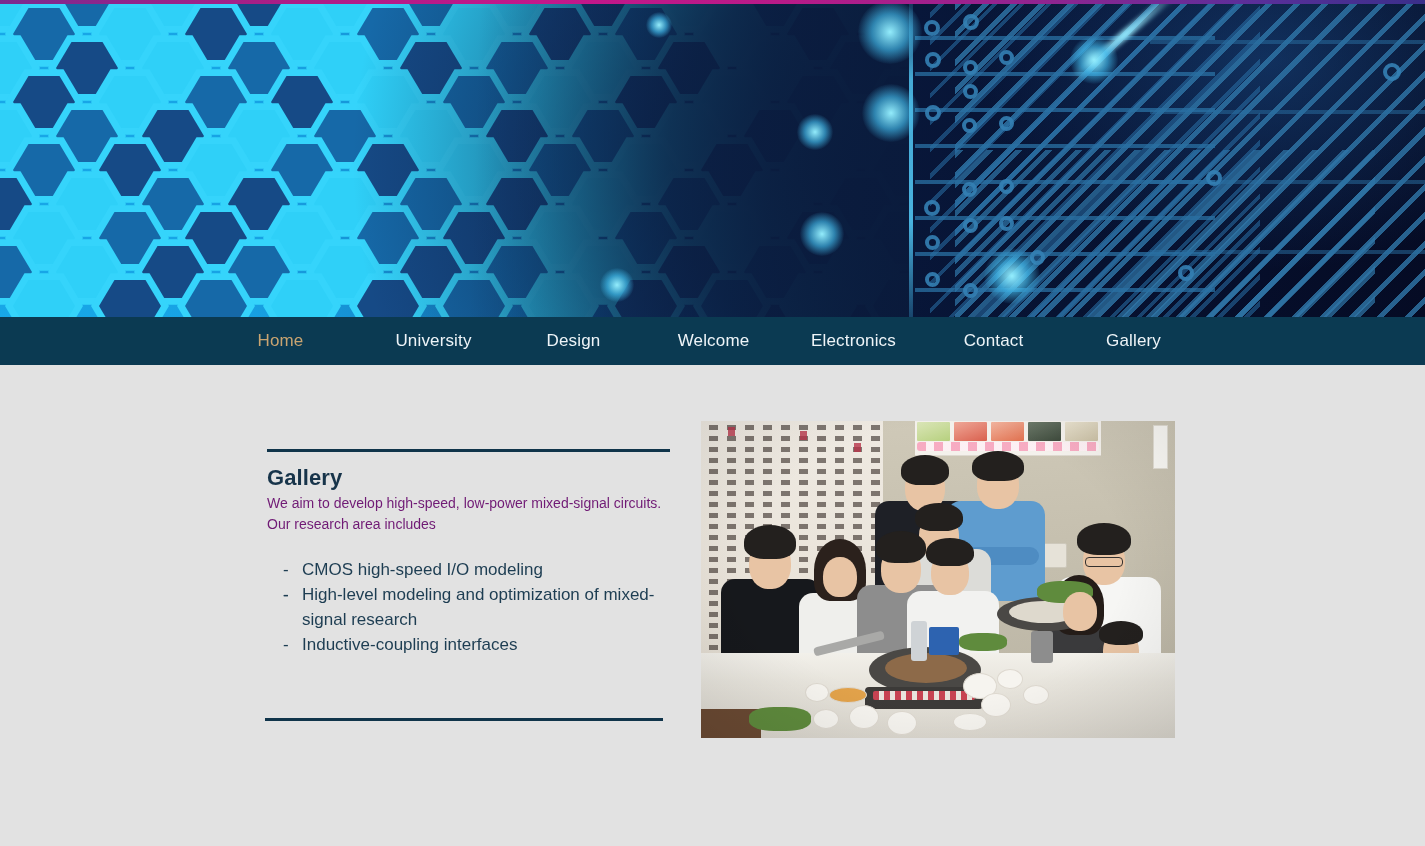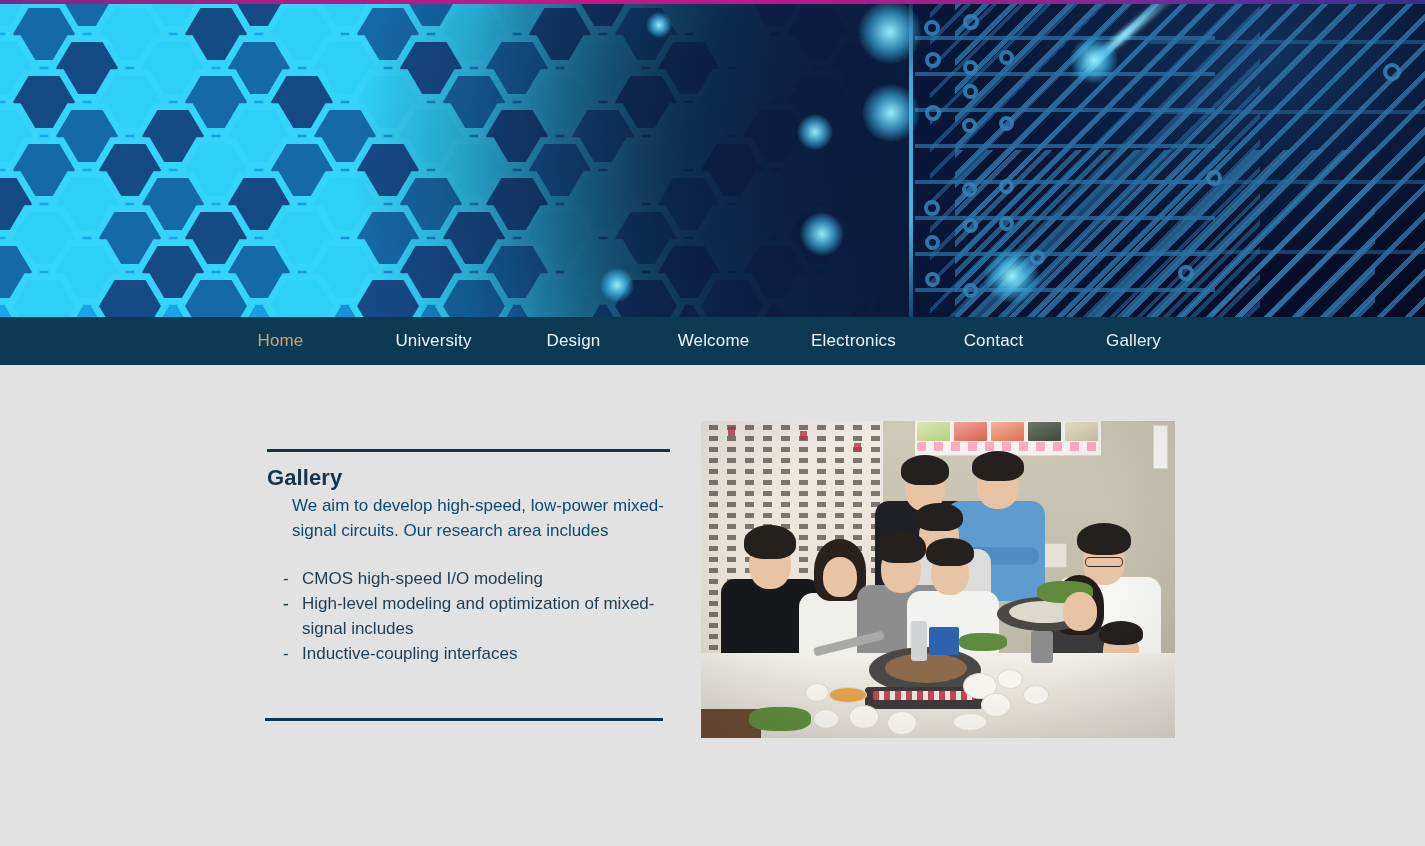--- a/index.html
+++ b/index.html
@@ -252,25 +252,24 @@
     width: 404px;
   }
   .welcome-heading {
     font-size: 22px;
     font-weight: bold;
     color: #17344a;
     letter-spacing: .1px;
     margin-bottom: 2px;
   }
   .welcome-para {
-    font-size: 17px;
-    color: #0c4a6e;
+    font-size: 14px;
+    color: #701a75;
     line-height: 1.49;
     letter-spacing: 0;
-    margin-left: 25px;
   }
   .welcome-list {
     margin-top: 22px;
     list-style: none;
     padding-left: 13px;
   }
   .welcome-list li {
     position: relative;
     font-size: 17px;
     color: #1d3d52;
@@ -615,21 +614,21 @@
       <ul class="welcome-list">
         <li>
           <span class="dash">-</span>
           <span>CMOS high-speed I/O modeling</span>
         </li>
         <li>
           <span class="dash">-</span>
         </li>
         <li>
           <span class="dash">-</span>
-          <span>High-level modeling and optimization of mixed-signal includes</span>
+          <span>High-level modeling and optimization of mixed-signal research</span>
         </li>
         <li>
           <span class="dash">-</span>
           <span>Inductive-coupling interfaces</span>
         </li>
       </ul>
     </section>
 
     <div class="rule-bottom"></div>
 

